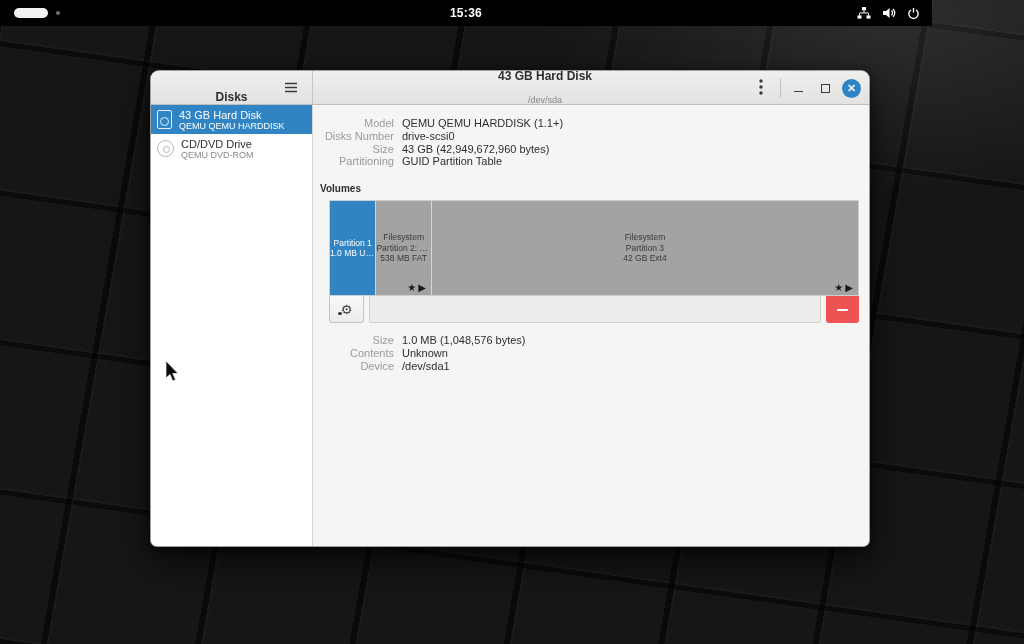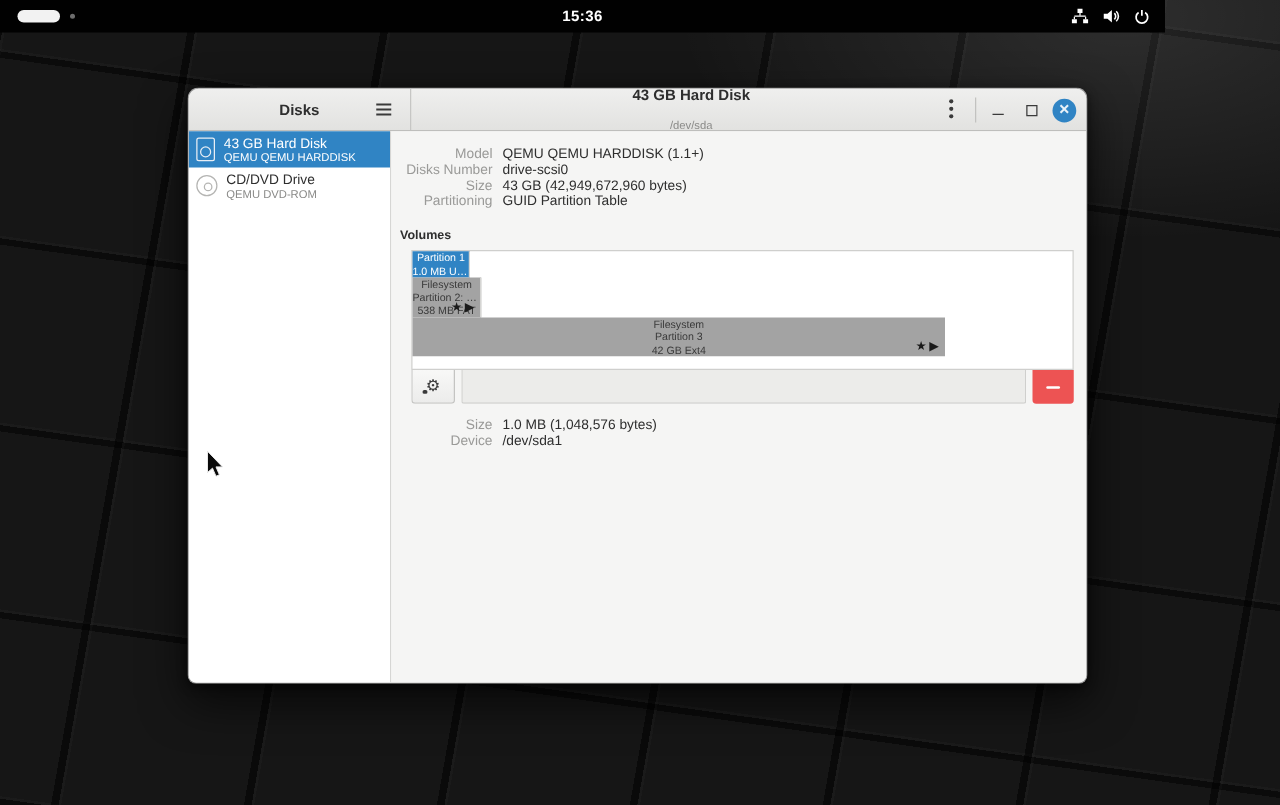--- a/index.html
+++ b/index.html
@@ -26,21 +26,21 @@
   .status-icons svg { display:block; }
 
   
   .window { position:absolute; left:150px; top:70px; width:720px; height:477px;
     border-radius:9px 9px 7px 7px;
     box-shadow:0 14px 36px rgba(0,0,0,0.65), 0 2px 8px rgba(0,0,0,0.5);
     background:#f5f5f4; overflow:hidden; border:1px solid rgba(0,0,0,0.35); }
 
   .headerbar { display:flex; height:34px; background:linear-gradient(#efefee,#e2e2e0);
     border-bottom:1px solid #bebebc; }
-  .hb-left { width:178px; position:relative; display:flex; align-items:center; justify-content:center;
+  .hb-left { width:162px; position:relative; display:flex; align-items:flex-end; justify-content:center;
     border-right:1px solid #c6c6c4; }
   .hb-app-title { font-size:12px; font-weight:bold; color:#2e2e2e; }
   .hamburger-btn { position:absolute; right:8px; top:5px; width:26px; height:24px; border:none;
     background:transparent; border-radius:4px; display:flex; align-items:center; justify-content:center; cursor:pointer; }
   .hb-right { flex:1; position:relative; display:flex; align-items:center; }
   .hb-titles { position:absolute; left:0; right:92px; top:0; bottom:0; display:flex;
     flex-direction:column; align-items:center; justify-content:center; }
   .hb-title { font-size:12px; font-weight:bold; color:#2e2e2e; line-height:13px; }
   .hb-subtitle { font-size:9px; color:#8a8a88; line-height:10px;margin-top:12px; }
   .hb-controls { position:absolute; right:8px; top:0; height:34px; display:flex; align-items:center; gap:7px; }
@@ -73,21 +73,21 @@
     border:1.2px solid #b5b5b3; border-radius:50%; }
 
   
   .main { flex:1; background:#f5f5f4; padding:12px 0 10px 1px; position:relative; }
   .info-grid .row { display:flex; font-size:11px; line-height:12.8px; }
   .info-grid .lbl { width:80px; text-align:right; color:#9a9a98; flex-shrink:0; }
   .info-grid .val { margin-left:8px; color:#2e2e2e; }
   .section-title { font-size:10px; font-weight:bold; color:#2e2e2e; margin:15px 0 0 6px; }
 
   .volumes-box { margin:6px 10px 0 15px; height:96px; display:flex;
-    border:1px solid #cfcfcd; background:#fff;flex-direction:column; }
+    border:1px solid #cfcfcd; background:#fff; }
   .partition { position:relative; display:flex; flex-direction:column; align-items:center;
     justify-content:center; border-right:1px solid #d5d5d3; cursor:pointer; background:#a3a3a3; }
   .partition:last-child { border-right:none; }
   .partition.selected { background:var(--accent); }
   .part-line { font-size:8.5px; line-height:10.5px; color:#3a3a3a; white-space:nowrap;
     overflow:hidden; max-width:100%; text-overflow:ellipsis; }
   .partition.selected .part-line { color:#ffffff; }
   .part-flags { position:absolute; right:5px; bottom:2px; font-size:10px; color:#1a1a1a;
     display:flex; gap:2px; align-items:center; }
 
@@ -272,20 +272,24 @@
             <span class="minus-glyph"></span>
           </button>
         </div>
 
         <div class="info-grid part-info">
           <div class="row">
             <span class="lbl">Size</span>
             <span class="val">1.0 MB (1,048,576 bytes)</span>
           </div>
           <div class="row">
+            <span class="lbl">Contents</span>
+            <span class="val">Unknown</span>
+          </div>
+          <div class="row">
             <span class="lbl">Device</span>
             <span class="val">/dev/sda1</span>
           </div>
         </div>
 
       </main>
     </div>
   </div>
 
   <div class="cursor">

